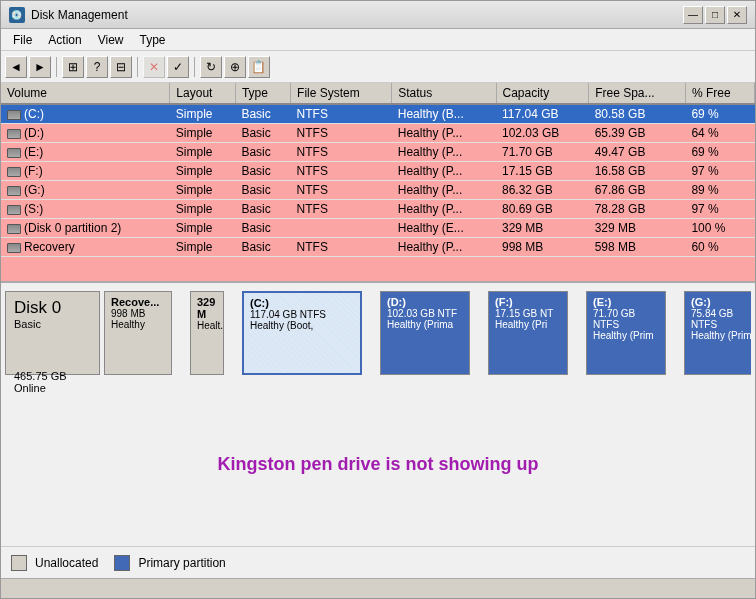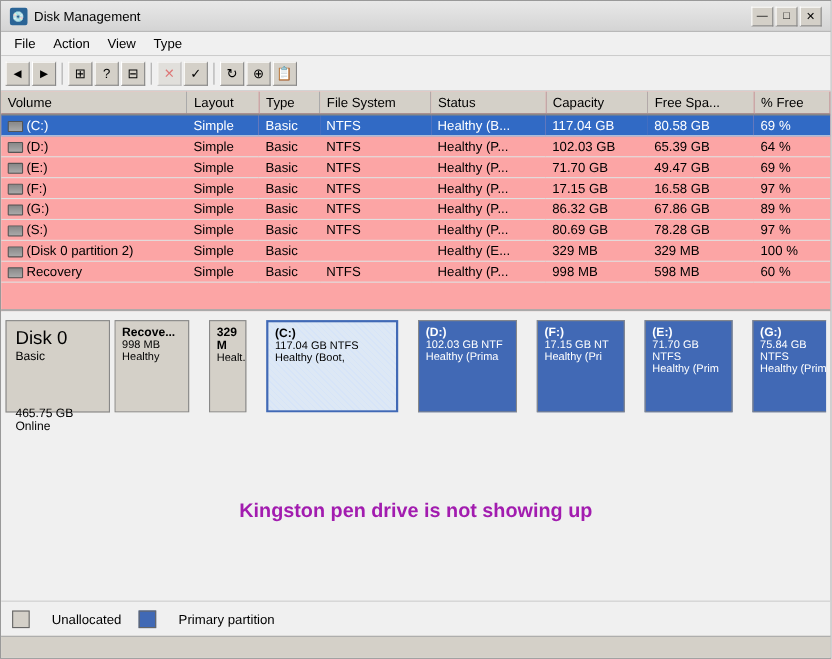--- a/index.html
+++ b/index.html
@@ -269,21 +269,21 @@
       align-items: center;
       gap: 16px;
       padding: 6px 10px;
       border-top: 1px solid #ccc;
       background: #f0f0f0;
       height: 32px;
     }
     .legend-item {
       display: flex;
       align-items: center;
-      gap: 20px;
+      gap: 8px;
       font-size: 12px;
       text-align: center;
     }
     .legend-box {
       width: 16px;
       height: 16px;
       border: 1px solid #666;
     }
     .legend-box.unallocated { background: #d4d0c8; }
     .legend-box.primary { background: #4169b5; }

